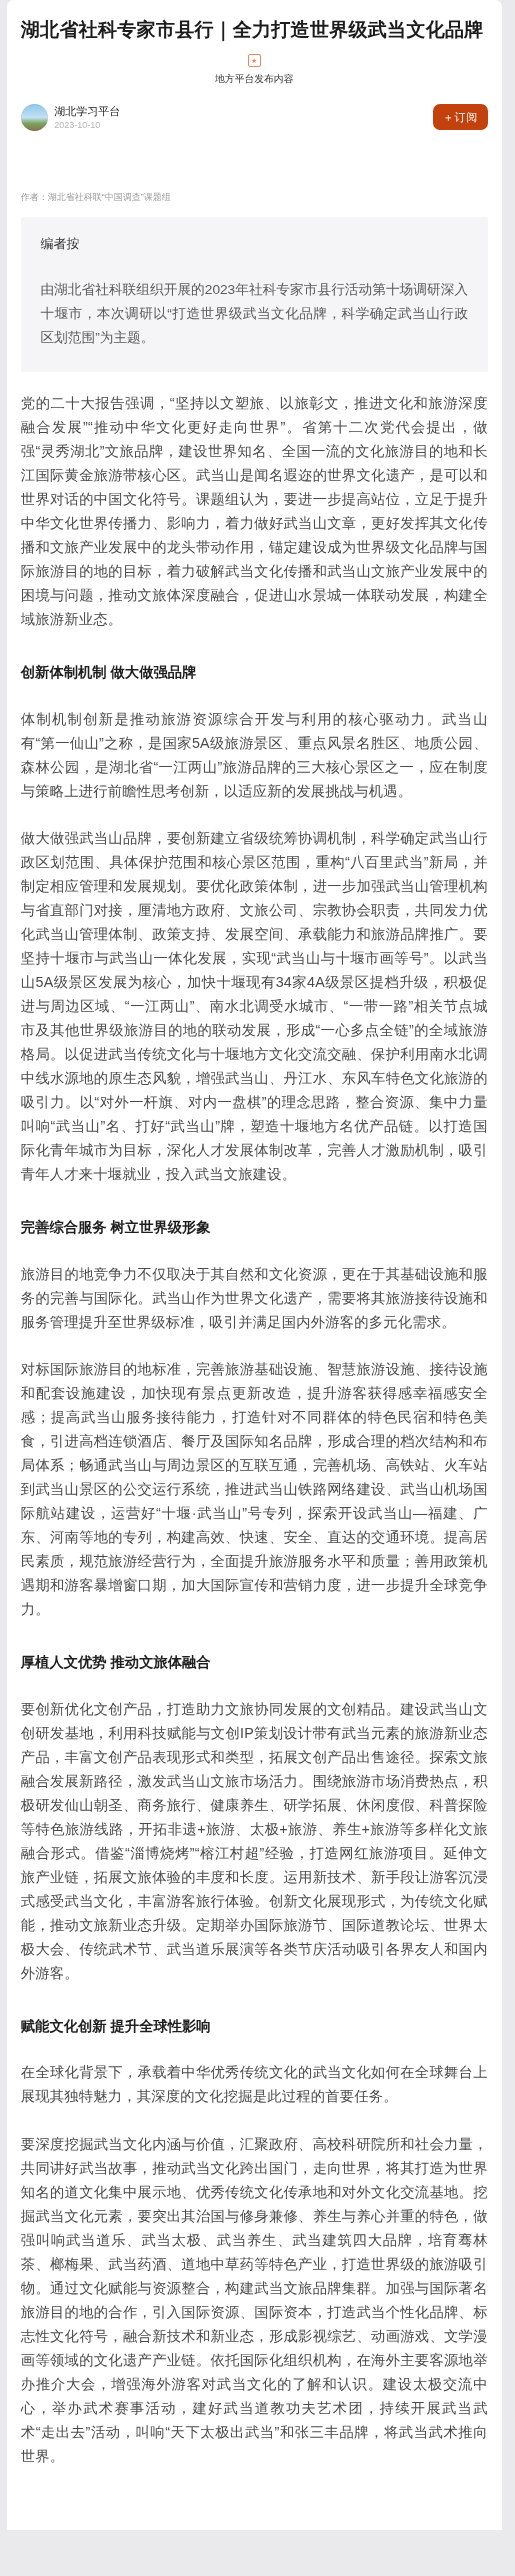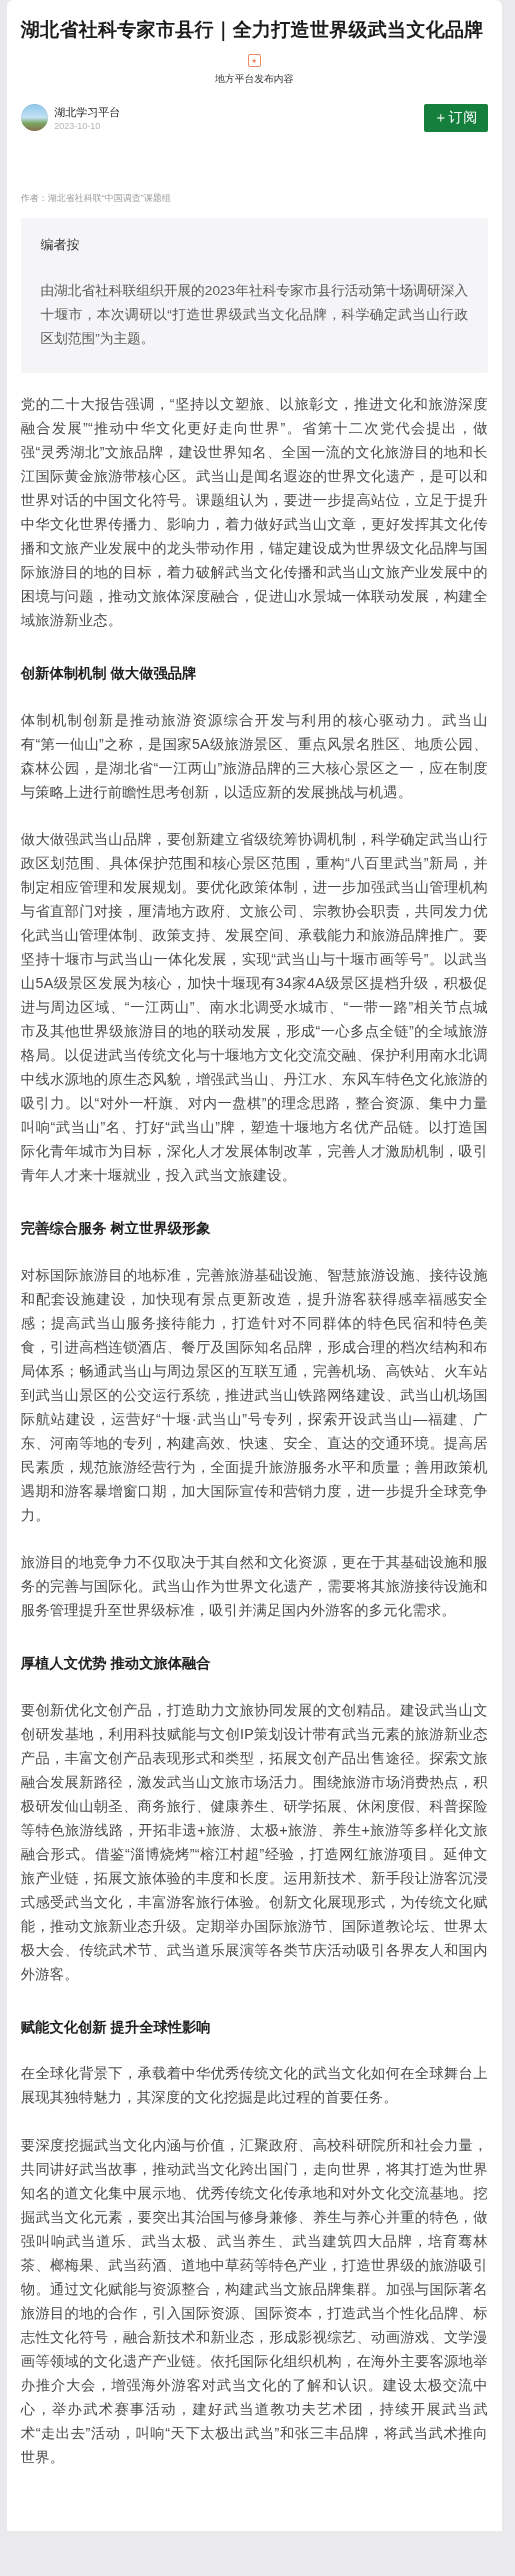--- a/index.html
+++ b/index.html
@@ -8,21 +8,21 @@
   h1.title{margin:0 0 11.7px 0;font-size:19px;line-height:1.35;color:#1c1c1c;font-weight:700;letter-spacing:0.3px;}
   .badge-row{display:flex;align-items:center;gap:5.2px;margin:0 0 18px 0;flex-direction:column;}
   .badge-icon{width:11px;height:11px;border:1px solid #ee8663;border-radius:2px;display:inline-flex;align-items:center;justify-content:center;flex:0 0 auto;}
   .badge-icon .star{color:#ee8663;font-size:6.5px;line-height:1;}
   .badge-text{font-size:9.8px;color:#333333;}
   .pub-row{display:flex;align-items:center;margin:5.2px 0 0 0;}
   .avatar{width:27px;height:27px;border-radius:50%;flex:0 0 auto;background:linear-gradient(180deg,#8fc7ea 0%,#c2e1f3 50%,#7ba45e 72%,#8a6f4e 100%);box-shadow:inset 0 0 0 0.7px rgba(0,0,0,0.06);}
   .pub-meta{margin-left:6.5px;flex:1 1 auto;}
   .pub-name{font-size:11px;color:#222222;font-weight:500;}
   .pub-date{font-size:9px;color:#b5b5b5;margin-top:1px;}
-  .subscribe{flex:0 0 auto;background:#15803d;color:#ffffff;border:none;border-radius:2px;font-size:14px;padding:5.2px 9.8px;cursor:pointer;font-family:inherit;letter-spacing:0.7px;}
+  .subscribe{flex:0 0 auto;background:#c2410c;color:#ffffff;border:none;border-radius:7px;font-size:11px;padding:5.2px 9.8px;cursor:pointer;font-family:inherit;letter-spacing:0.7px;}
   .author{margin:60px 0 0 0;font-size:9px;color:#9b9b9b;}
   .editor-note{margin:13px 0 0 0;background:#f5f5f7;border-radius:2.6px;padding:18px 19.6px 22px 19.6px;}
   .note-label{font-size:13px;font-weight:400;color:#333333;margin-bottom:25px;}
   .note-body{margin:0;font-size:13.7px;line-height:24px;color:#5a5a5a;text-align:justify;}
   .article p.para{margin:23.5px 0;font-size:14.3px;line-height:24px;color:#4a4a4a;text-align:justify;letter-spacing:0.2px;}
   .article h2.sec{margin:31px 0 23.5px 0;font-size:14.3px;line-height:21px;color:#1f1f1f;font-weight:700;}
   .article p.para:first-child{margin-top:19.6px;}
 </style>
 </head>
 <body>
@@ -54,22 +54,22 @@
       <div class="note-label">编者按</div>
       <p class="note-body">由湖北省社科联组织开展的2023年社科专家市县行活动第十场调研深入十堰市，本次调研以“打造世界级武当文化品牌，科学确定武当山行政区划范围”为主题。</p>
     </div>
 
     <div class="article" id="article-body">
         <p class="para">党的二十大报告强调，“坚持以文塑旅、以旅彰文，推进文化和旅游深度融合发展”“推动中华文化更好走向世界”。省第十二次党代会提出，做强“灵秀湖北”文旅品牌，建设世界知名、全国一流的文化旅游目的地和长江国际黄金旅游带核心区。武当山是闻名遐迩的世界文化遗产，是可以和世界对话的中国文化符号。课题组认为，要进一步提高站位，立足于提升中华文化世界传播力、影响力，着力做好武当山文章，更好发挥其文化传播和文旅产业发展中的龙头带动作用，锚定建设成为世界级文化品牌与国际旅游目的地的目标，着力破解武当文化传播和武当山文旅产业发展中的困境与问题，推动文旅体深度融合，促进山水景城一体联动发展，构建全域旅游新业态。</p>
         <h2 class="sec">创新体制机制 做大做强品牌</h2>
         <p class="para">体制机制创新是推动旅游资源综合开发与利用的核心驱动力。武当山有“第一仙山”之称，是国家5A级旅游景区、重点风景名胜区、地质公园、森林公园，是湖北省“一江两山”旅游品牌的三大核心景区之一，应在制度与策略上进行前瞻性思考创新，以适应新的发展挑战与机遇。</p>
         <p class="para">做大做强武当山品牌，要创新建立省级统筹协调机制，科学确定武当山行政区划范围、具体保护范围和核心景区范围，重构“八百里武当”新局，并制定相应管理和发展规划。要优化政策体制，进一步加强武当山管理机构与省直部门对接，厘清地方政府、文旅公司、宗教协会职责，共同发力优化武当山管理体制、政策支持、发展空间、承载能力和旅游品牌推广。要坚持十堰市与武当山一体化发展，实现“武当山与十堰市画等号”。以武当山5A级景区发展为核心，加快十堰现有34家4A级景区提档升级，积极促进与周边区域、“一江两山”、南水北调受水城市、“一带一路”相关节点城市及其他世界级旅游目的地的联动发展，形成“一心多点全链”的全域旅游格局。以促进武当传统文化与十堰地方文化交流交融、保护利用南水北调中线水源地的原生态风貌，增强武当山、丹江水、东风车特色文化旅游的吸引力。以“对外一杆旗、对内一盘棋”的理念思路，整合资源、集中力量叫响“武当山”名、打好“武当山”牌，塑造十堰地方名优产品链。以打造国际化青年城市为目标，深化人才发展体制改革，完善人才激励机制，吸引青年人才来十堰就业，投入武当文旅建设。</p>
         <h2 class="sec">完善综合服务 树立世界级形象</h2>
+        <p class="para">旅游目的地竞争力不仅取决于其自然和文化资源，更在于其基础设施和服务的完善与国际化。武当山作为世界文化遗产，需要将其旅游接待设施和服务管理提升至世界级标准，吸引并满足国内外游客的多元化需求。</p>
         <p class="para">对标国际旅游目的地标准，完善旅游基础设施、智慧旅游设施、接待设施和配套设施建设，加快现有景点更新改造，提升游客获得感幸福感安全感；提高武当山服务接待能力，打造针对不同群体的特色民宿和特色美食，引进高档连锁酒店、餐厅及国际知名品牌，形成合理的档次结构和布局体系；畅通武当山与周边景区的互联互通，完善机场、高铁站、火车站到武当山景区的公交运行系统，推进武当山铁路网络建设、武当山机场国际航站建设，运营好“十堰·武当山”号专列，探索开设武当山—福建、广东、河南等地的专列，构建高效、快速、安全、直达的交通环境。提高居民素质，规范旅游经营行为，全面提升旅游服务水平和质量；善用政策机遇期和游客暴增窗口期，加大国际宣传和营销力度，进一步提升全球竞争力。</p>
-        <p class="para">旅游目的地竞争力不仅取决于其自然和文化资源，更在于其基础设施和服务的完善与国际化。武当山作为世界文化遗产，需要将其旅游接待设施和服务管理提升至世界级标准，吸引并满足国内外游客的多元化需求。</p>
         <h2 class="sec">厚植人文优势 推动文旅体融合</h2>
         <p class="para">要创新优化文创产品，打造助力文旅协同发展的文创精品。建设武当山文创研发基地，利用科技赋能与文创IP策划设计带有武当元素的旅游新业态产品，丰富文创产品表现形式和类型，拓展文创产品出售途径。探索文旅融合发展新路径，激发武当山文旅市场活力。围绕旅游市场消费热点，积极研发仙山朝圣、商务旅行、健康养生、研学拓展、休闲度假、科普探险等特色旅游线路，开拓非遗+旅游、太极+旅游、养生+旅游等多样化文旅融合形式。借鉴“淄博烧烤”“榕江村超”经验，打造网红旅游项目。延伸文旅产业链，拓展文旅体验的丰度和长度。运用新技术、新手段让游客沉浸式感受武当文化，丰富游客旅行体验。创新文化展现形式，为传统文化赋能，推动文旅新业态升级。定期举办国际旅游节、国际道教论坛、世界太极大会、传统武术节、武当道乐展演等各类节庆活动吸引各界友人和国内外游客。</p>
         <h2 class="sec">赋能文化创新 提升全球性影响</h2>
         <p class="para">在全球化背景下，承载着中华优秀传统文化的武当文化如何在全球舞台上展现其独特魅力，其深度的文化挖掘是此过程的首要任务。</p>
         <p class="para">要深度挖掘武当文化内涵与价值，汇聚政府、高校科研院所和社会力量，共同讲好武当故事，推动武当文化跨出国门，走向世界，将其打造为世界知名的道文化集中展示地、优秀传统文化传承地和对外文化交流基地。挖掘武当文化元素，要突出其治国与修身兼修、养生与养心并重的特色，做强叫响武当道乐、武当太极、武当养生、武当建筑四大品牌，培育骞林茶、榔梅果、武当药酒、道地中草药等特色产业，打造世界级的旅游吸引物。通过文化赋能与资源整合，构建武当文旅品牌集群。加强与国际著名旅游目的地的合作，引入国际资源、国际资本，打造武当个性化品牌、标志性文化符号，融合新技术和新业态，形成影视综艺、动画游戏、文学漫画等领域的文化遗产产业链。依托国际化组织机构，在海外主要客源地举办推介大会，增强海外游客对武当文化的了解和认识。建设太极交流中心，举办武术赛事活动，建好武当道教功夫艺术团，持续开展武当武术“走出去”活动，叫响“天下太极出武当”和张三丰品牌，将武当武术推向世界。</p>
       </div>
 
   </div>
 </div>
 

